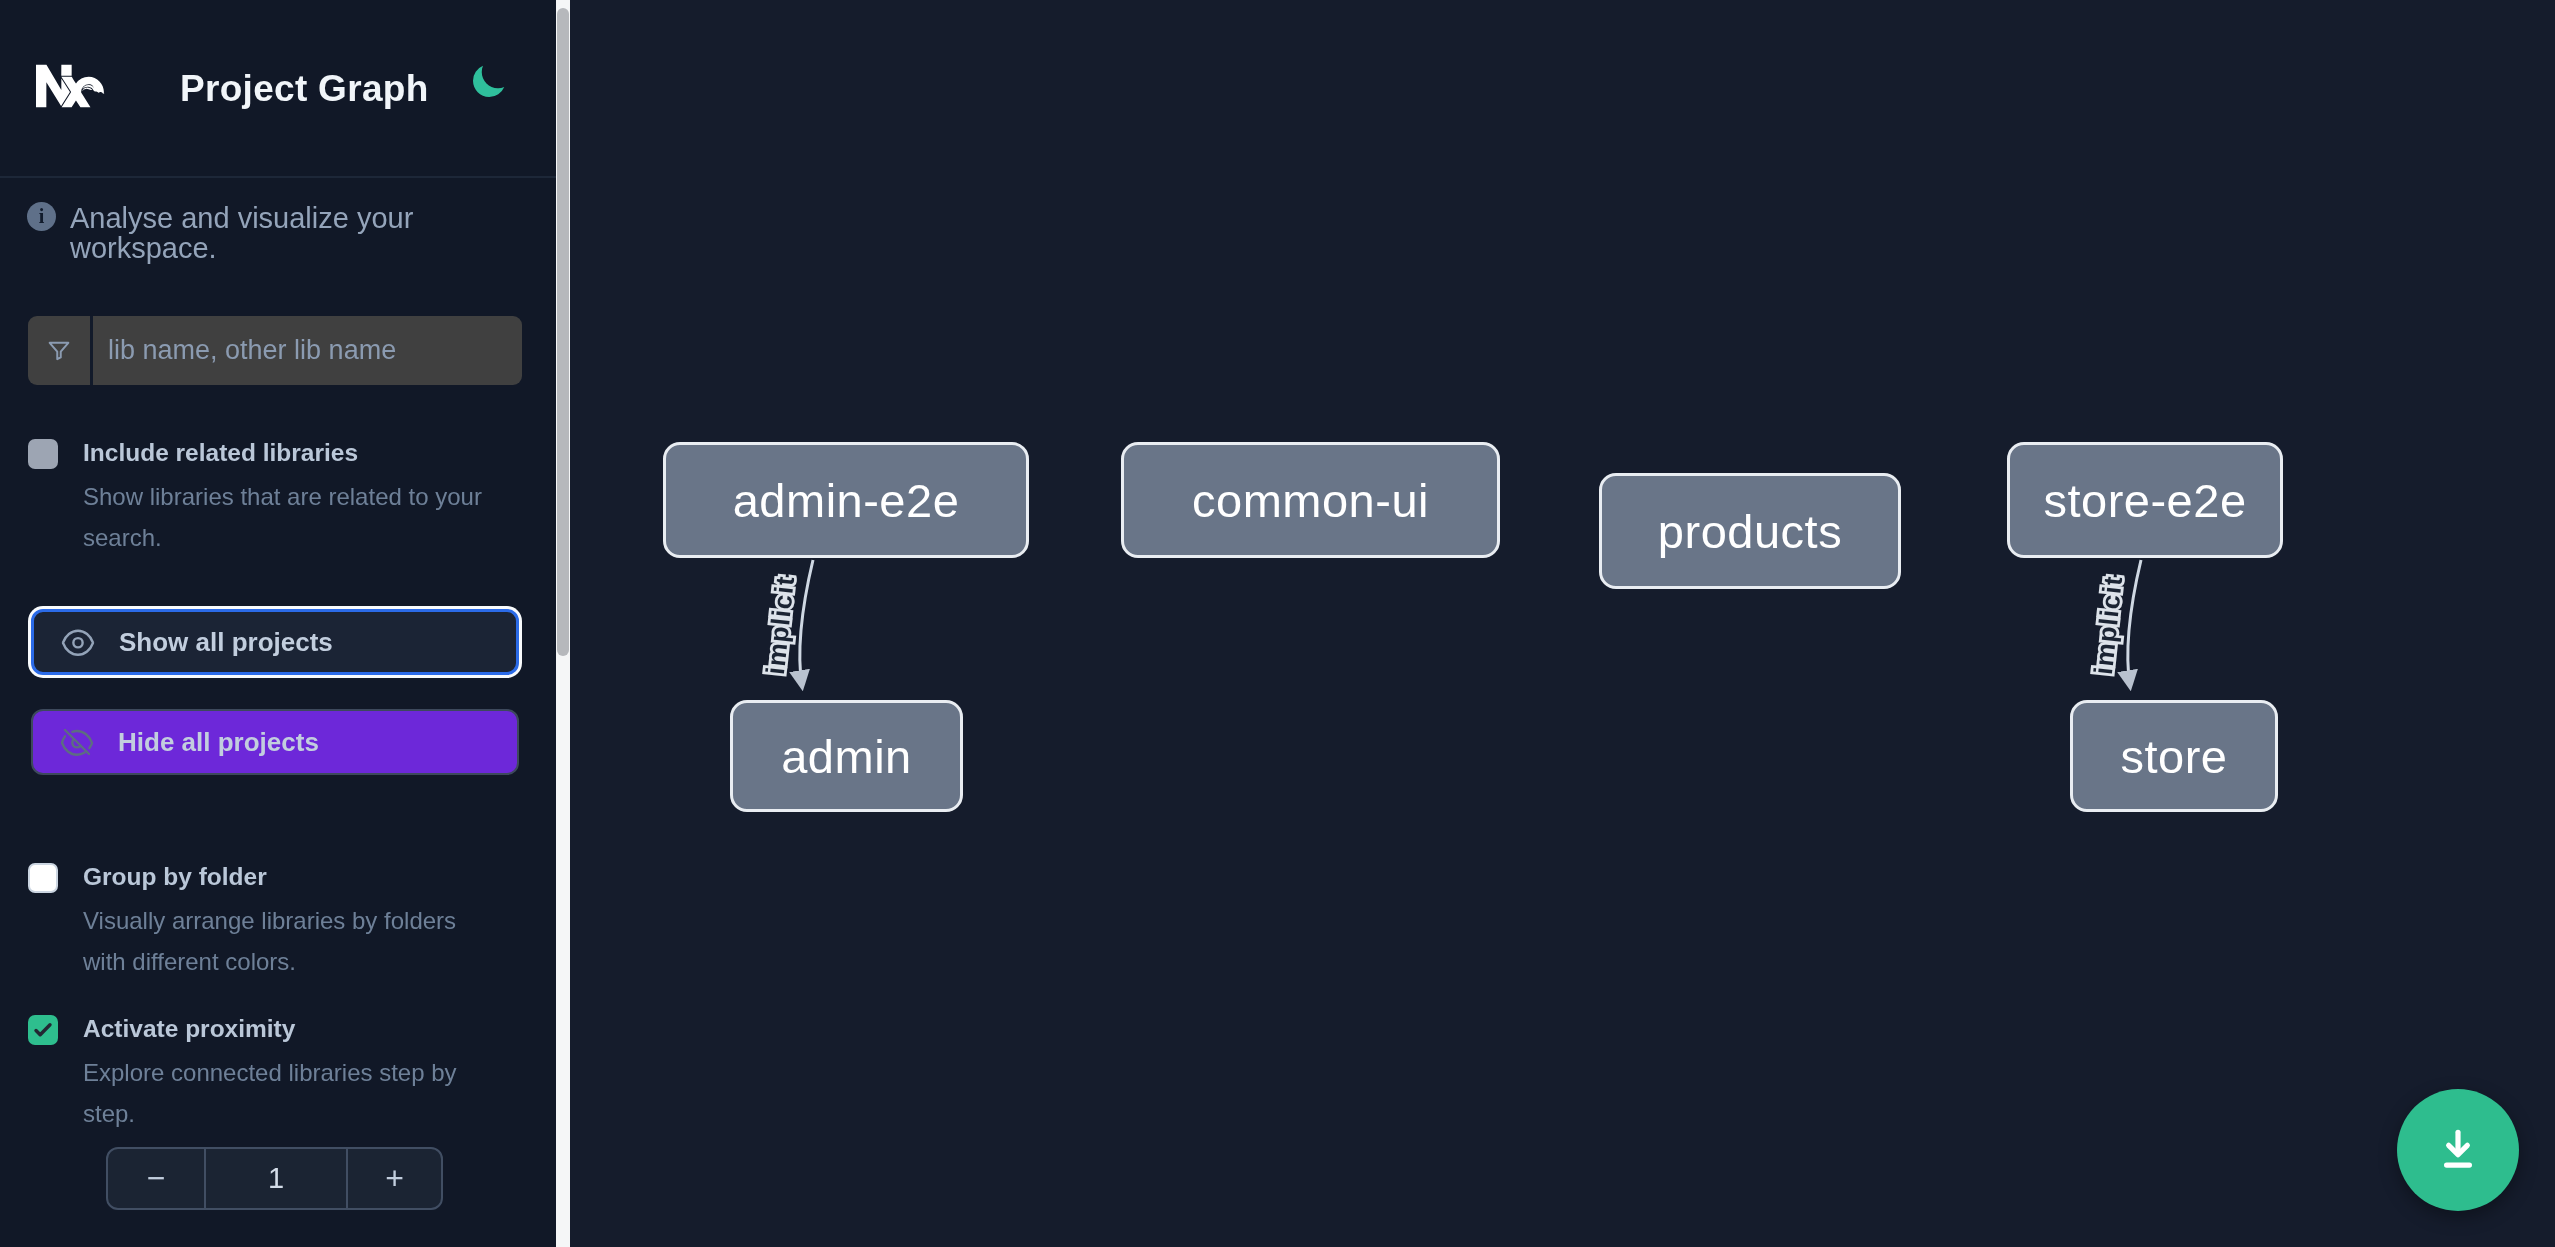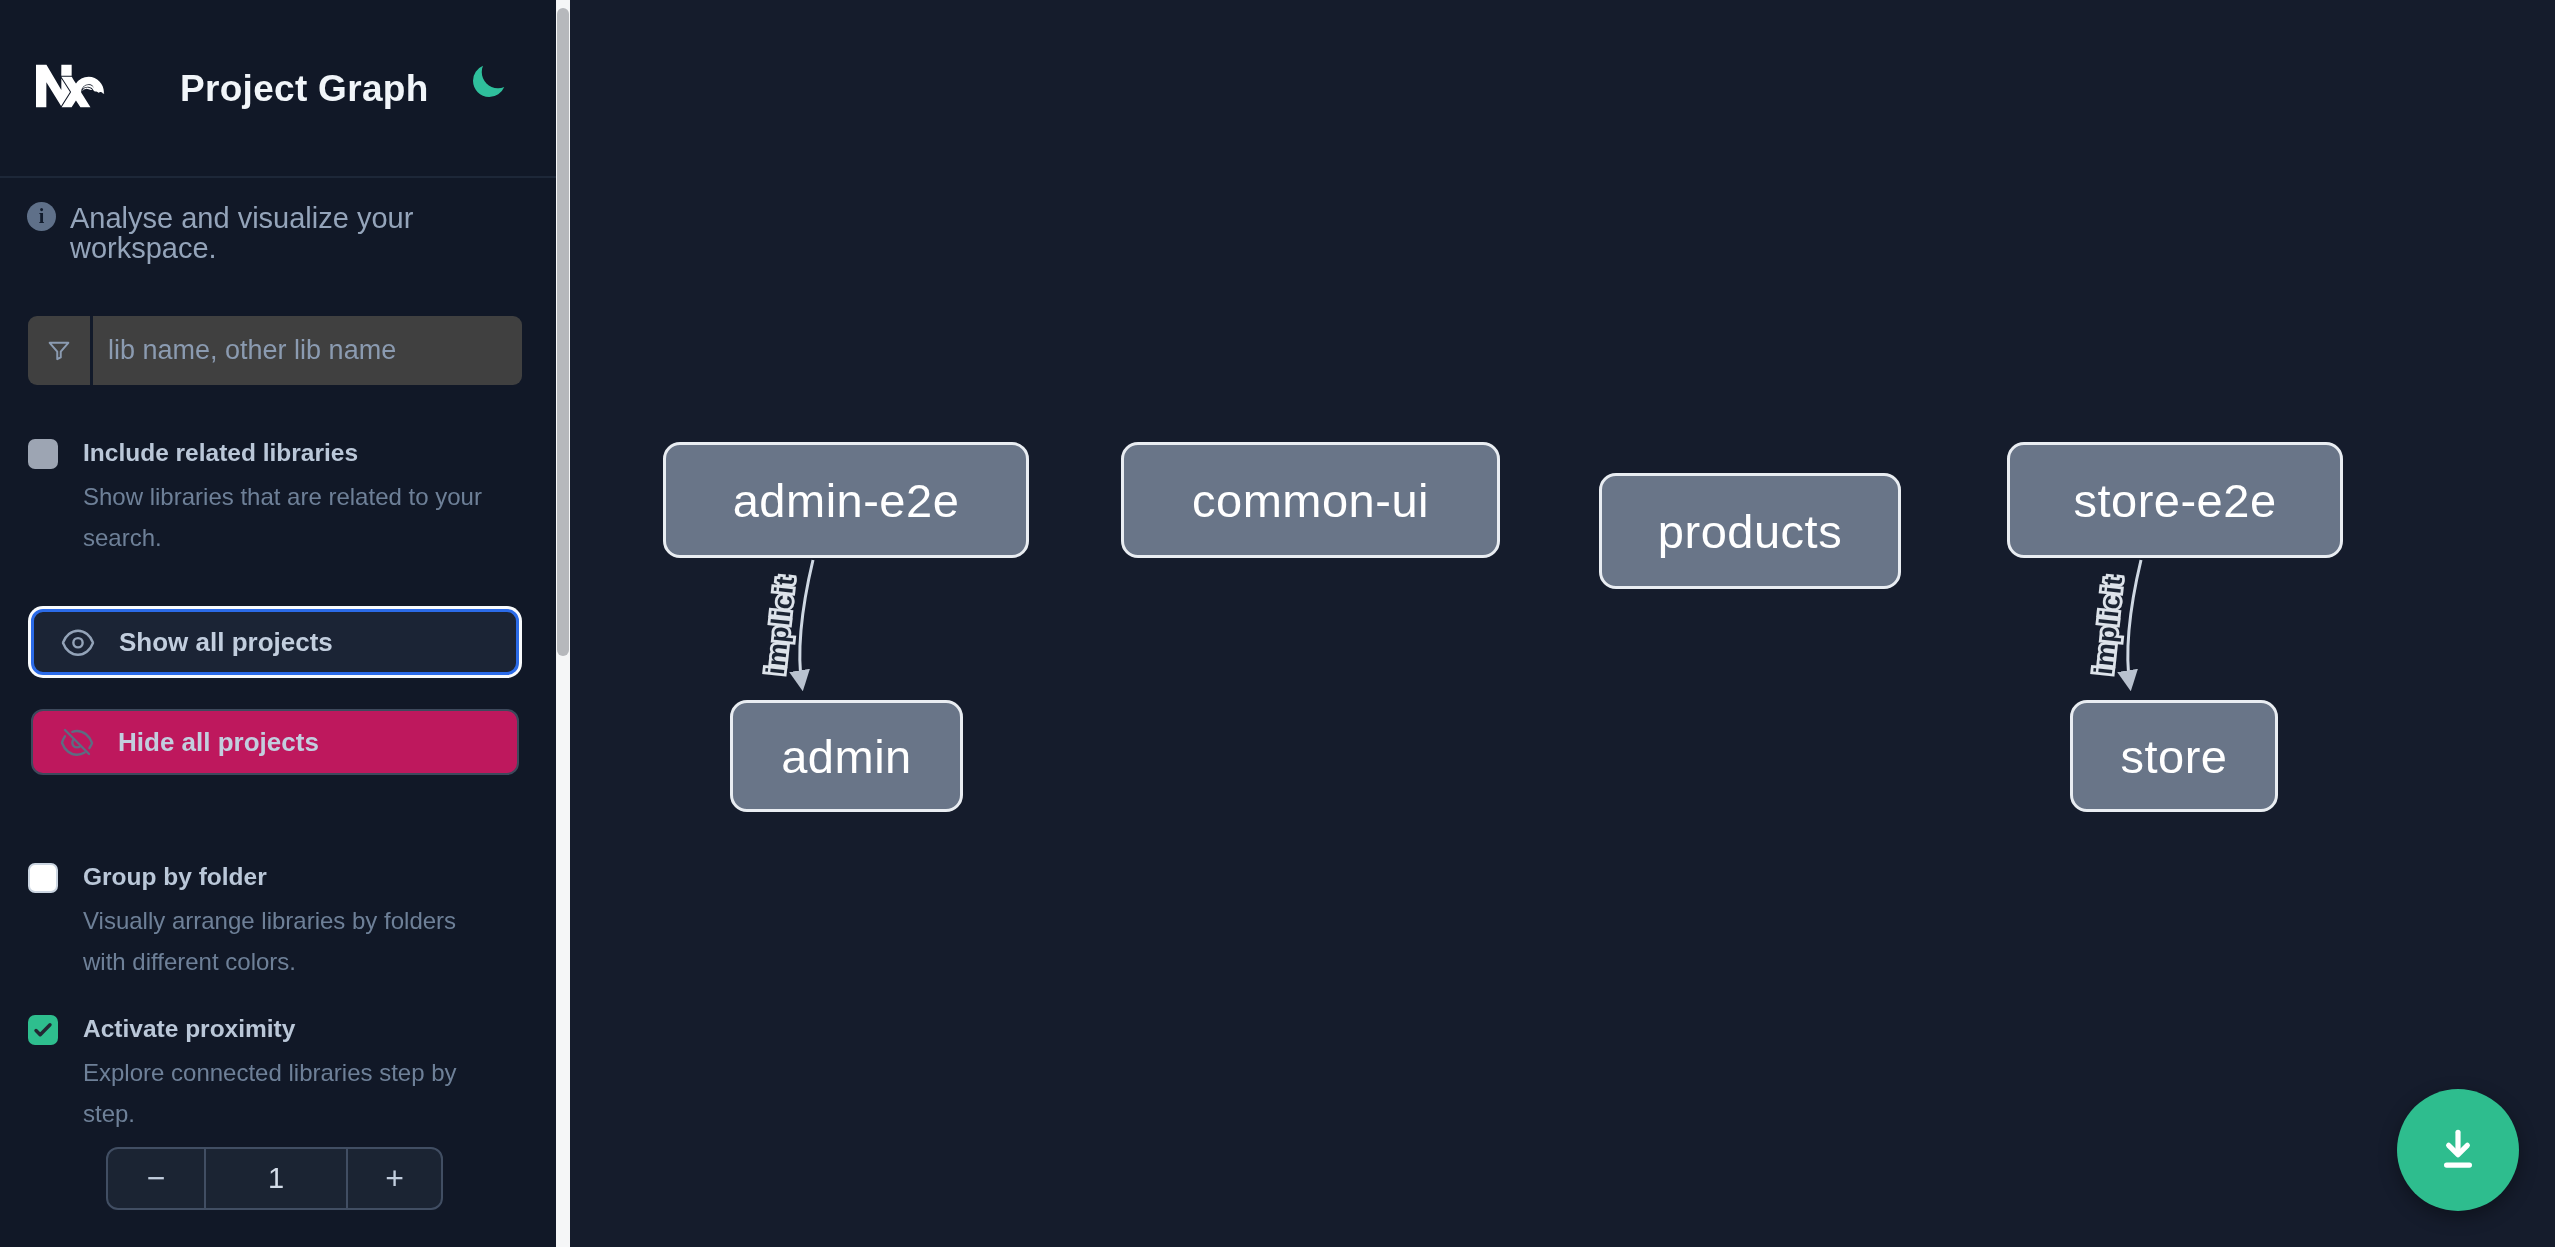--- a/index.html
+++ b/index.html
@@ -48,21 +48,21 @@
   .option{position:absolute;left:28px;display:flex;gap:25px;align-items:flex-start;width:480px;margin-top:12px;}
   .opt-box{width:30px;height:30px;border-radius:7px;flex:none;margin-top:2px;box-sizing:border-box;}
   .opt-box.muted{background:#9da5b3;}
   .opt-box.white{background:#ffffff;border:2px solid #cbd5e1;}
   .opt-box.green{background:#2ebe8e;display:flex;align-items:center;justify-content:center;}
   .opt-label{font-size:24.5px;font-weight:700;color:#bac7d8;line-height:32px;}
   .opt-desc{font-size:24px;color:#6e8098;line-height:41px;margin-top:7px;width:400px;}
   .btn{
     position:absolute;left:31px;width:488px;height:66px;border-radius:12px;
     display:flex;align-items:center;gap:23px;padding-left:26px;box-sizing:border-box;
-    background:#be185d;cursor:pointer;
+    background:#6d28d9;cursor:pointer;
   }
   .btn .btn-label{font-size:26px;font-weight:600;color:#c2cede;}
   .btn-show{
     top:609px;background:#1b2435;
     border:3px solid #2b6be8;box-shadow:0 0 0 3px #f8fafc;
   }
   .btn-hide{top:709px;border:2px solid #3d495c;}
   .stepper{
     position:absolute;left:106px;top:1147px;width:337px;height:63px;
     border:2px solid #414e63;border-radius:12px;display:flex;box-sizing:border-box;
@@ -185,21 +185,21 @@
     </defs>
     <path d="M 243 560 C 233 602, 226 648, 232 686" fill="none" stroke="#cfd8e3" stroke-width="3" marker-end="url(#arrow)"></path>
     <path d="M 1571 560 C 1561 602, 1554 648, 1560 686" fill="none" stroke="#cfd8e3" stroke-width="3" marker-end="url(#arrow)"></path>
     <text transform="translate(219 626) rotate(-84)" text-anchor="middle" font-family="Liberation Sans, sans-serif" font-size="26" font-weight="700" fill="#1b2433" stroke="#dde3ea" stroke-width="5.5" paint-order="stroke" letter-spacing="1">implicit</text>
     <text transform="translate(1547 626) rotate(-84)" text-anchor="middle" font-family="Liberation Sans, sans-serif" font-size="26" font-weight="700" fill="#1b2433" stroke="#dde3ea" stroke-width="5.5" paint-order="stroke" letter-spacing="1">implicit</text>
   </svg>
 
   <div class="node" style="left: 93px; top: 442px; width: 366px; height: 116px;">admin-e2e</div>
   <div class="node" style="left: 551px; top: 442px; width: 379px; height: 116px;">common-ui</div>
   <div class="node" style="left: 1029px; top: 442px; width: 302px; height: 116px; margin-top: 31px;">products</div>
-  <div class="node" style="left: 1437px; top: 442px; width: 336px; height: 116px;">store-e2e</div>
+  <div class="node" style="left: 1437px; top: 442px; width: 276px; height: 116px;">store-e2e</div>
   <div class="node" style="left: 1500px; top: 700px; width: 208px; height: 112px;">store</div>
   <div class="node" style="left: 160px; top: 700px; width: 233px; height: 112px;">admin</div>
 
   <div class="fab">
     <svg width="54" height="54" viewBox="0 0 52 52" fill="none" stroke="#ffffff" stroke-width="5" stroke-linecap="round" stroke-linejoin="round">
       <path d="M26 9 v20"></path>
       <path d="M17 21.5 L26 30.5 L35 21.5"></path>
       <path d="M15 40.5 H37"></path>
     </svg>
   </div>

